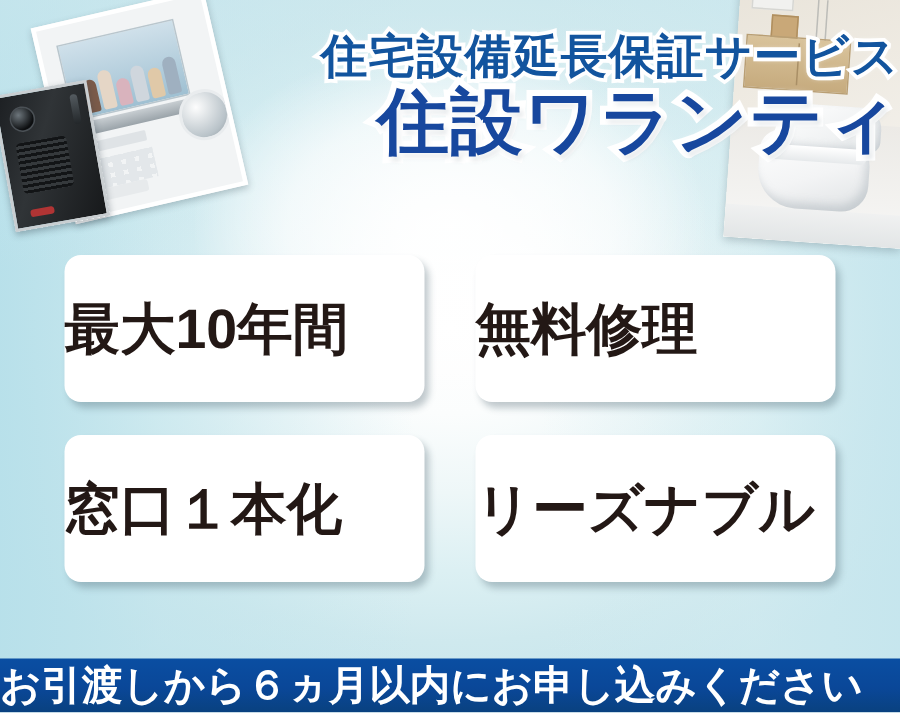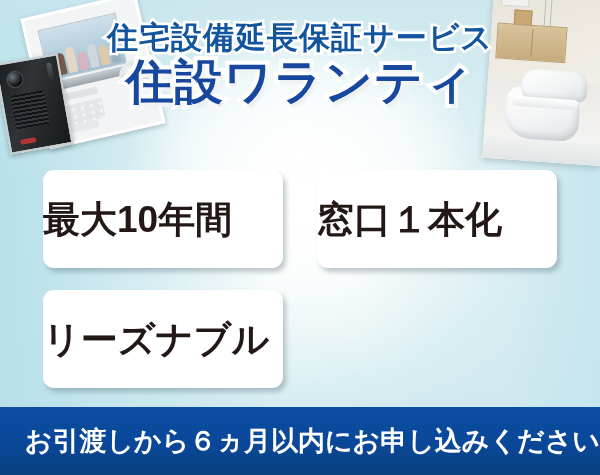--- a/index.html
+++ b/index.html
@@ -264,21 +264,21 @@
     position: absolute;
     left: 0; right: 0; bottom: 0;
     height: 22px;
     background: linear-gradient(#f0f1f1, #e2e5e6);
   }
 
   
   .title-block {
     position: absolute;
     left: 0; right: 0; top: 10px;
-    text-align: center;
+    text-align: right;
     z-index: 6;
   }
   .subtitle {
     font-size: 31px;
     font-weight: bold;
     color: #12549e;
     letter-spacing: 1px;
     line-height: 1;
     margin: 12px 0 0 0;
     white-space: nowrap;
@@ -329,25 +329,25 @@
     color: #231815;
     letter-spacing: 0px;
     line-height: 1;
     white-space: nowrap;
   }
 
   
   .bottombar {
     position: absolute;
     left: 0; right: 0; bottom: 0;
-    height: 68px;
+    height: 36px;
     background: linear-gradient(to bottom, #0a4ea2 0%, #0a4798 55%, #09417f 100%);
     display: flex;
     align-items: center;
-    justify-content: flex-end;
+    justify-content: flex-start;
     z-index: 7;
   }
   .bottombar span {
     font-size: 27px;
     font-weight: bold;
     color: #ffffff;
     letter-spacing: 0px;
     white-space: nowrap;
   }
 </style>
@@ -403,20 +403,23 @@
   <div class="title-block">
     <p class="subtitle">住宅設備延長保証サービス</p>
     <p class="maintitle">住設ワランティ</p>
   </div>
 
   <div class="features">
     <div class="feature">
       <span>最大10年間</span>
     </div>
     <div class="feature">
+      <span>無料修理</span>
+    </div>
+    <div class="feature">
       <span>窓口１本化</span>
     </div>
     <div class="feature">
       <span>リーズナブル</span>
     </div>
   </div>
 
   <div class="bottombar">
     <span>お引渡しから６ヵ月以内にお申し込みください</span>
   </div>

